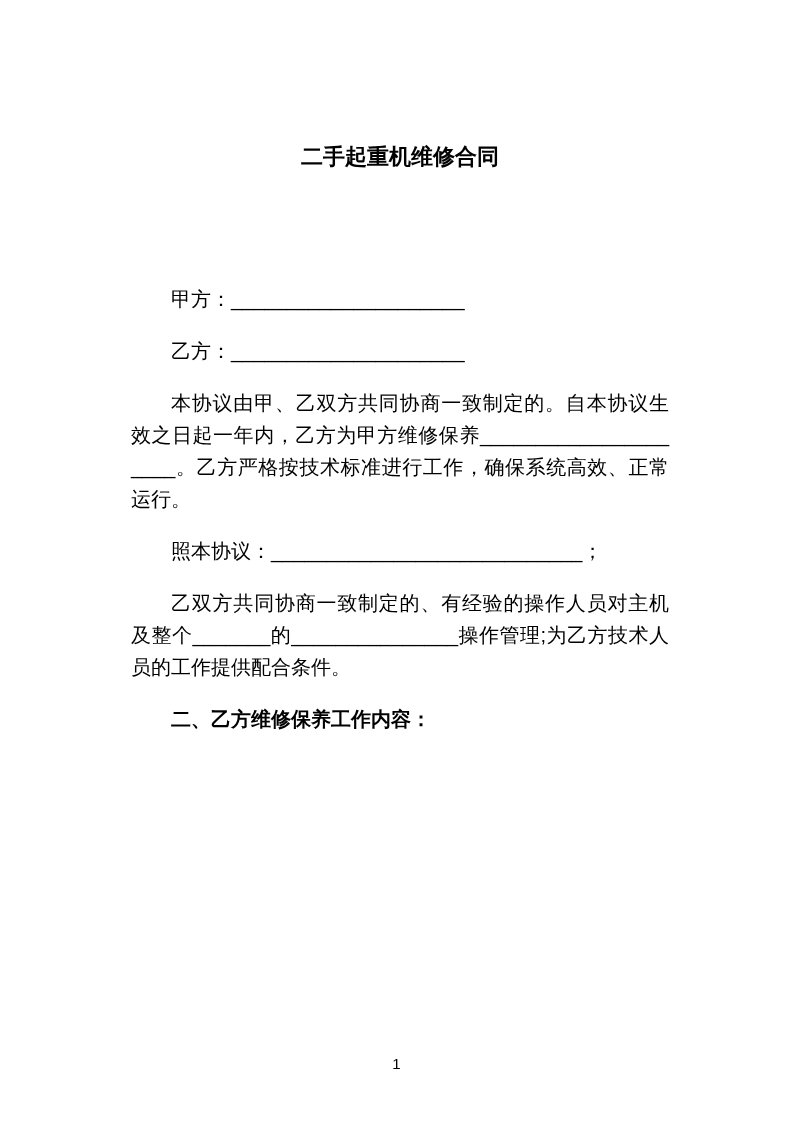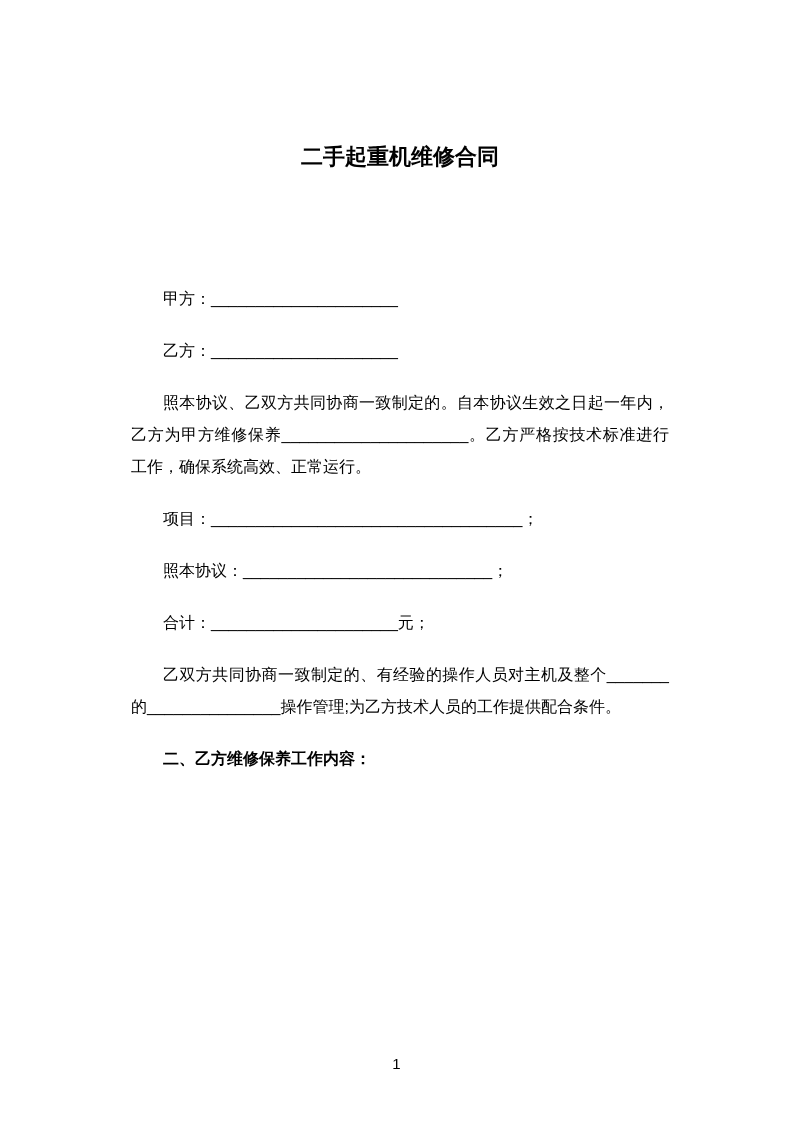--- a/index.html
+++ b/index.html
@@ -20,21 +20,21 @@
       overflow: hidden;
     }
     .doc-title {
       font-size: 22px;
       line-height: 33px;
       font-weight: bold;
       text-align: center;
       margin: 0 0 110px 0;
     }
     .para {
-      font-size: 16px;
+      font-size: 20px;
       line-height: 32px;
       margin: 0 0 20px 0;
       text-indent: 2em;
       text-align: justify;
       word-break: break-all;
       white-space: normal;
     }
     .para.heading {
       font-weight: bold;
     }
@@ -53,27 +53,25 @@
 <body>
 
 <div class="page">
 
   <h1 class="doc-title">二手起重机维修合同</h1>
 
   <p class="para">甲方：_____________________</p>
 
   <p class="para">乙方：_____________________</p>
 
-  <p class="para">照本协议、乙双方共同协商一致制定的。自本协议生效之日起一年内，乙方为甲方维修保养_____________________。乙方严格按技术标准进行工作，确保系统高效、正常运行。</p>
+  <p class="para">本协议由甲、乙双方共同协商一致制定的。自本协议生效之日起一年内，乙方为甲方维修保养_____________________。乙方严格按技术标准进行工作，确保系统高效、正常运行。</p>
 
-  <p class="para">项目：___________________________________；</p>
 
   <p class="para">照本协议：____________________________；</p>
 
-  <p class="para">合计：_____________________元；</p>
 
 
 
   <p class="para">乙双方共同协商一致制定的、有经验的操作人员对主机及整个_______的_______________操作管理;为乙方技术人员的工作提供配合条件。</p>
 
   <p class="para heading">二、乙方维修保养工作内容：</p>
 
 
   <div class="page-number">1</div>
 

